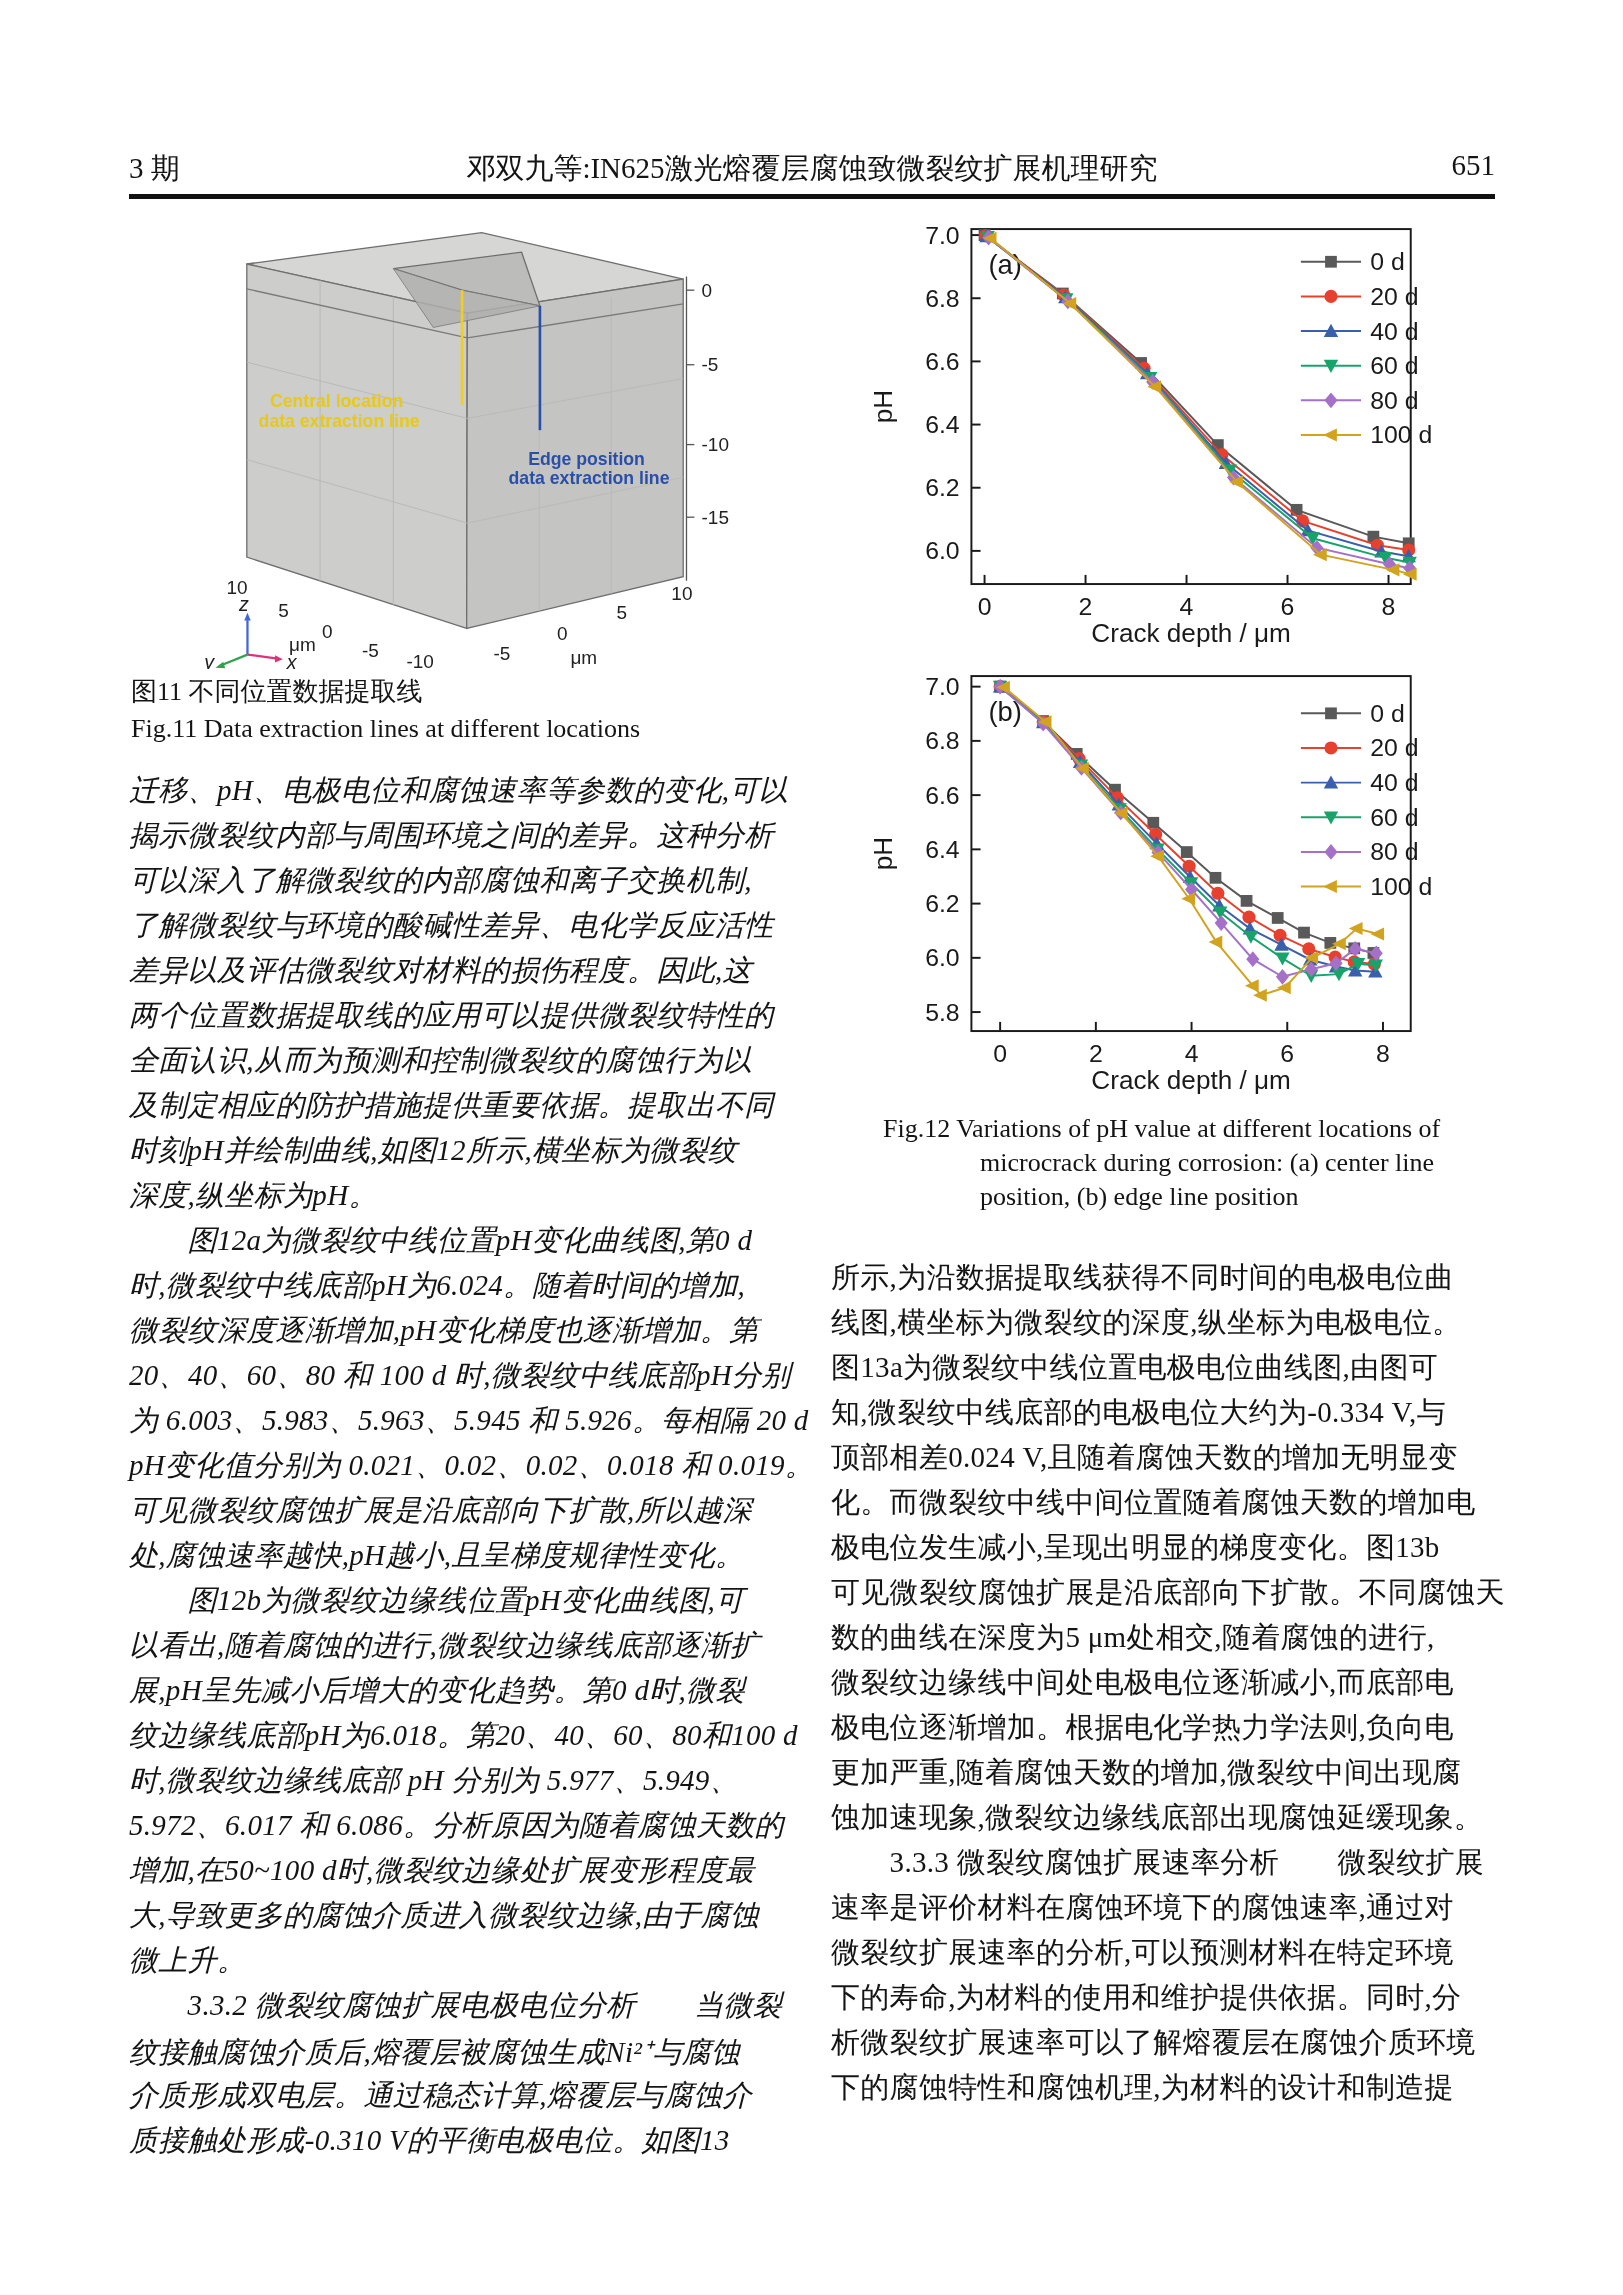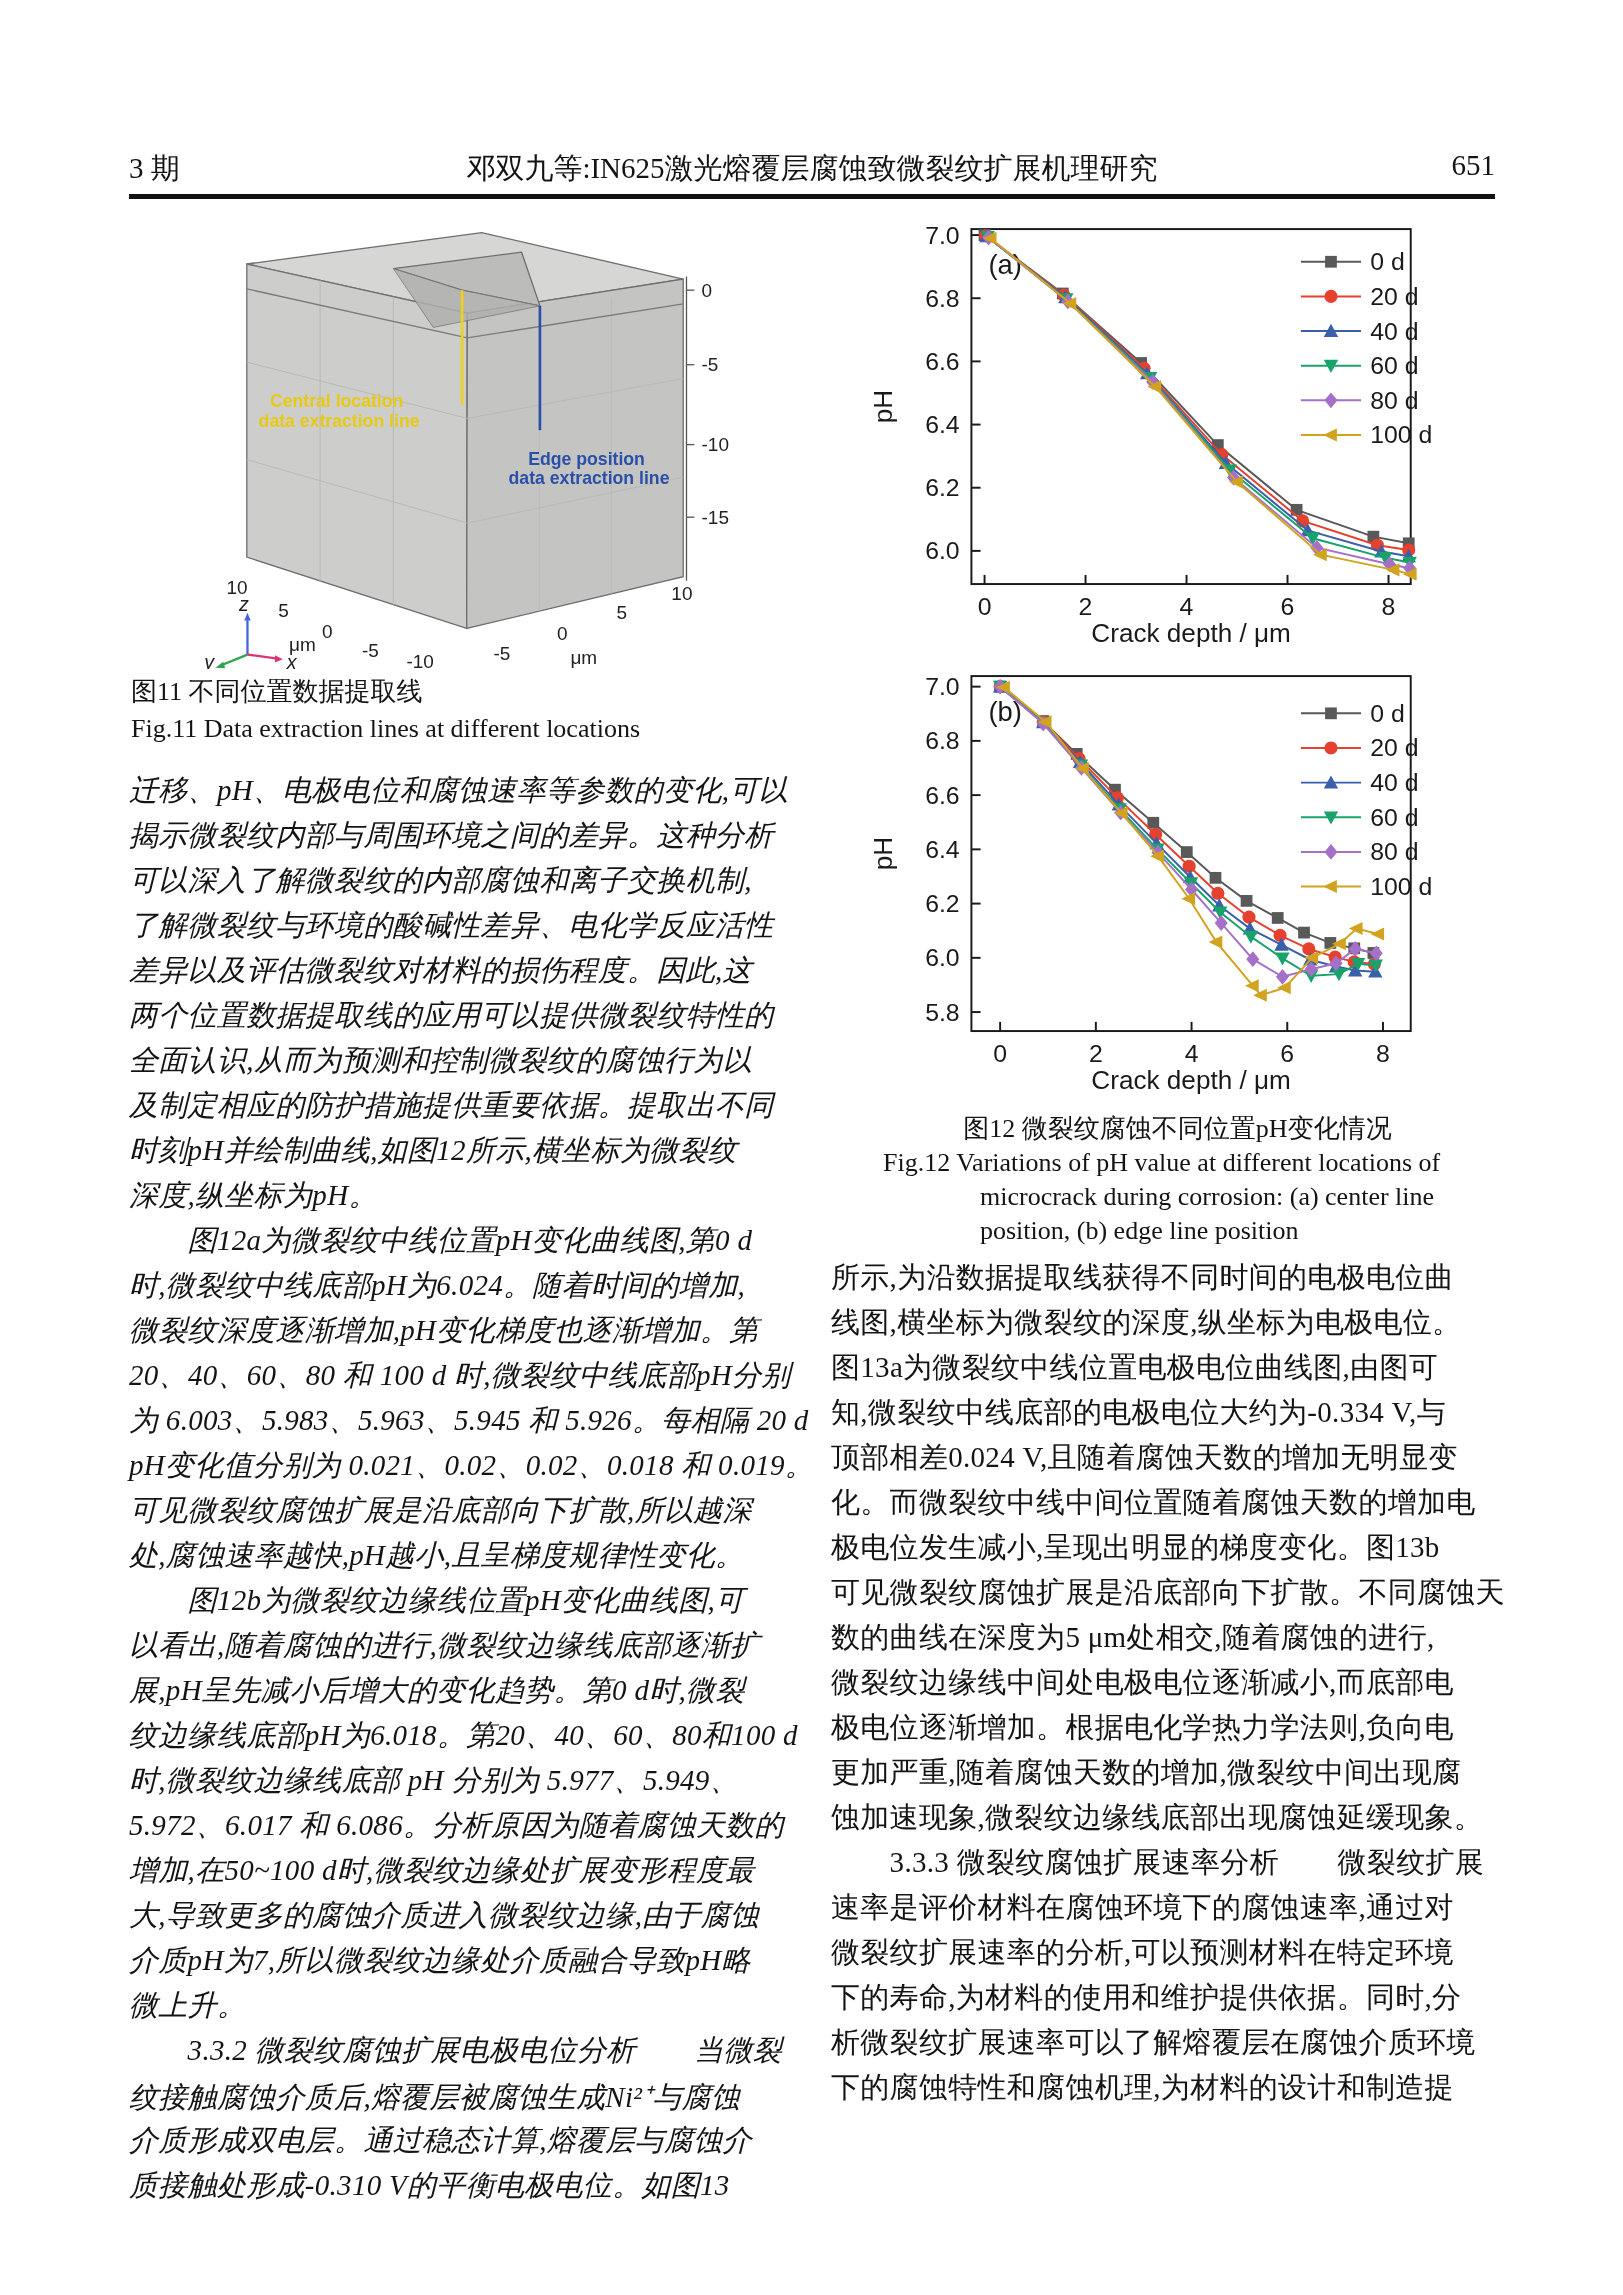--- a/index.html
+++ b/index.html
@@ -389,21 +389,20 @@
         <text x="794" y="302" font-size="38" fill="#1a1a1a">80 d</text>
       </g>
       <g>
         <line x1="688" y1="342" x2="780" y2="342" stroke="#d2a31f" stroke-width="3"></line>
         <polygon fill="#d2a31f" points="722,342 743,332 743,352"></polygon>
         <text x="794" y="355" font-size="38" fill="#1a1a1a">100 d</text>
       </g>
     </svg>
 
   <div class="fig12cap">
-    <div class="cap fig12-cn">图12 微裂纹腐蚀不同位置pH变化情况</div>
     <div class="cap fig12-en1">Fig.12 Variations of pH value at different locations of</div>
     <div class="cap fig12-en2">microcrack during corrosion: (a) center line</div>
     <div class="cap fig12-en3">position, (b) edge line position</div>
   </div>
 
   <div class="col col-left">
       <div class="tline">迁移、pH、电极电位和腐蚀速率等参数的变化,可以</div>
       <div class="tline">揭示微裂纹内部与周围环境之间的差异。这种分析</div>
       <div class="tline">可以深入了解微裂纹的内部腐蚀和离子交换机制,</div>
       <div class="tline">了解微裂纹与环境的酸碱性差异、电化学反应活性</div>
@@ -422,21 +421,20 @@
       <div class="tline">可见微裂纹腐蚀扩展是沿底部向下扩散,所以越深</div>
       <div class="tline">处,腐蚀速率越快,pH越小,且呈梯度规律性变化。</div>
       <div class="tline">　　图12b为微裂纹边缘线位置pH变化曲线图,可</div>
       <div class="tline">以看出,随着腐蚀的进行,微裂纹边缘线底部逐渐扩</div>
       <div class="tline">展,pH呈先减小后增大的变化趋势。第0 d时,微裂</div>
       <div class="tline">纹边缘线底部pH为6.018。第20、40、60、80和100 d</div>
       <div class="tline">时,微裂纹边缘线底部 pH 分别为 5.977、5.949、</div>
       <div class="tline">5.972、6.017 和 6.086。分析原因为随着腐蚀天数的</div>
       <div class="tline">增加,在50~100 d时,微裂纹边缘处扩展变形程度最</div>
       <div class="tline">大,导致更多的腐蚀介质进入微裂纹边缘,由于腐蚀</div>
-      <div class="tline">介质pH为7,所以微裂纹边缘处介质融合导致pH略</div>
       <div class="tline">微上升。</div>
       <div class="tline">　　3.3.2 微裂纹腐蚀扩展电极电位分析　　当微裂</div>
       <div class="tline">纹接触腐蚀介质后,熔覆层被腐蚀生成Ni²⁺与腐蚀</div>
       <div class="tline">介质形成双电层。通过稳态计算,熔覆层与腐蚀介</div>
       <div class="tline">质接触处形成-0.310 V的平衡电极电位。如图13</div>
     </div>
   <div class="col col-right">
       <div class="tline">所示,为沿数据提取线获得不同时间的电极电位曲</div>
       <div class="tline">线图,横坐标为微裂纹的深度,纵坐标为电极电位。</div>
       <div class="tline">图13a为微裂纹中线位置电极电位曲线图,由图可</div>

